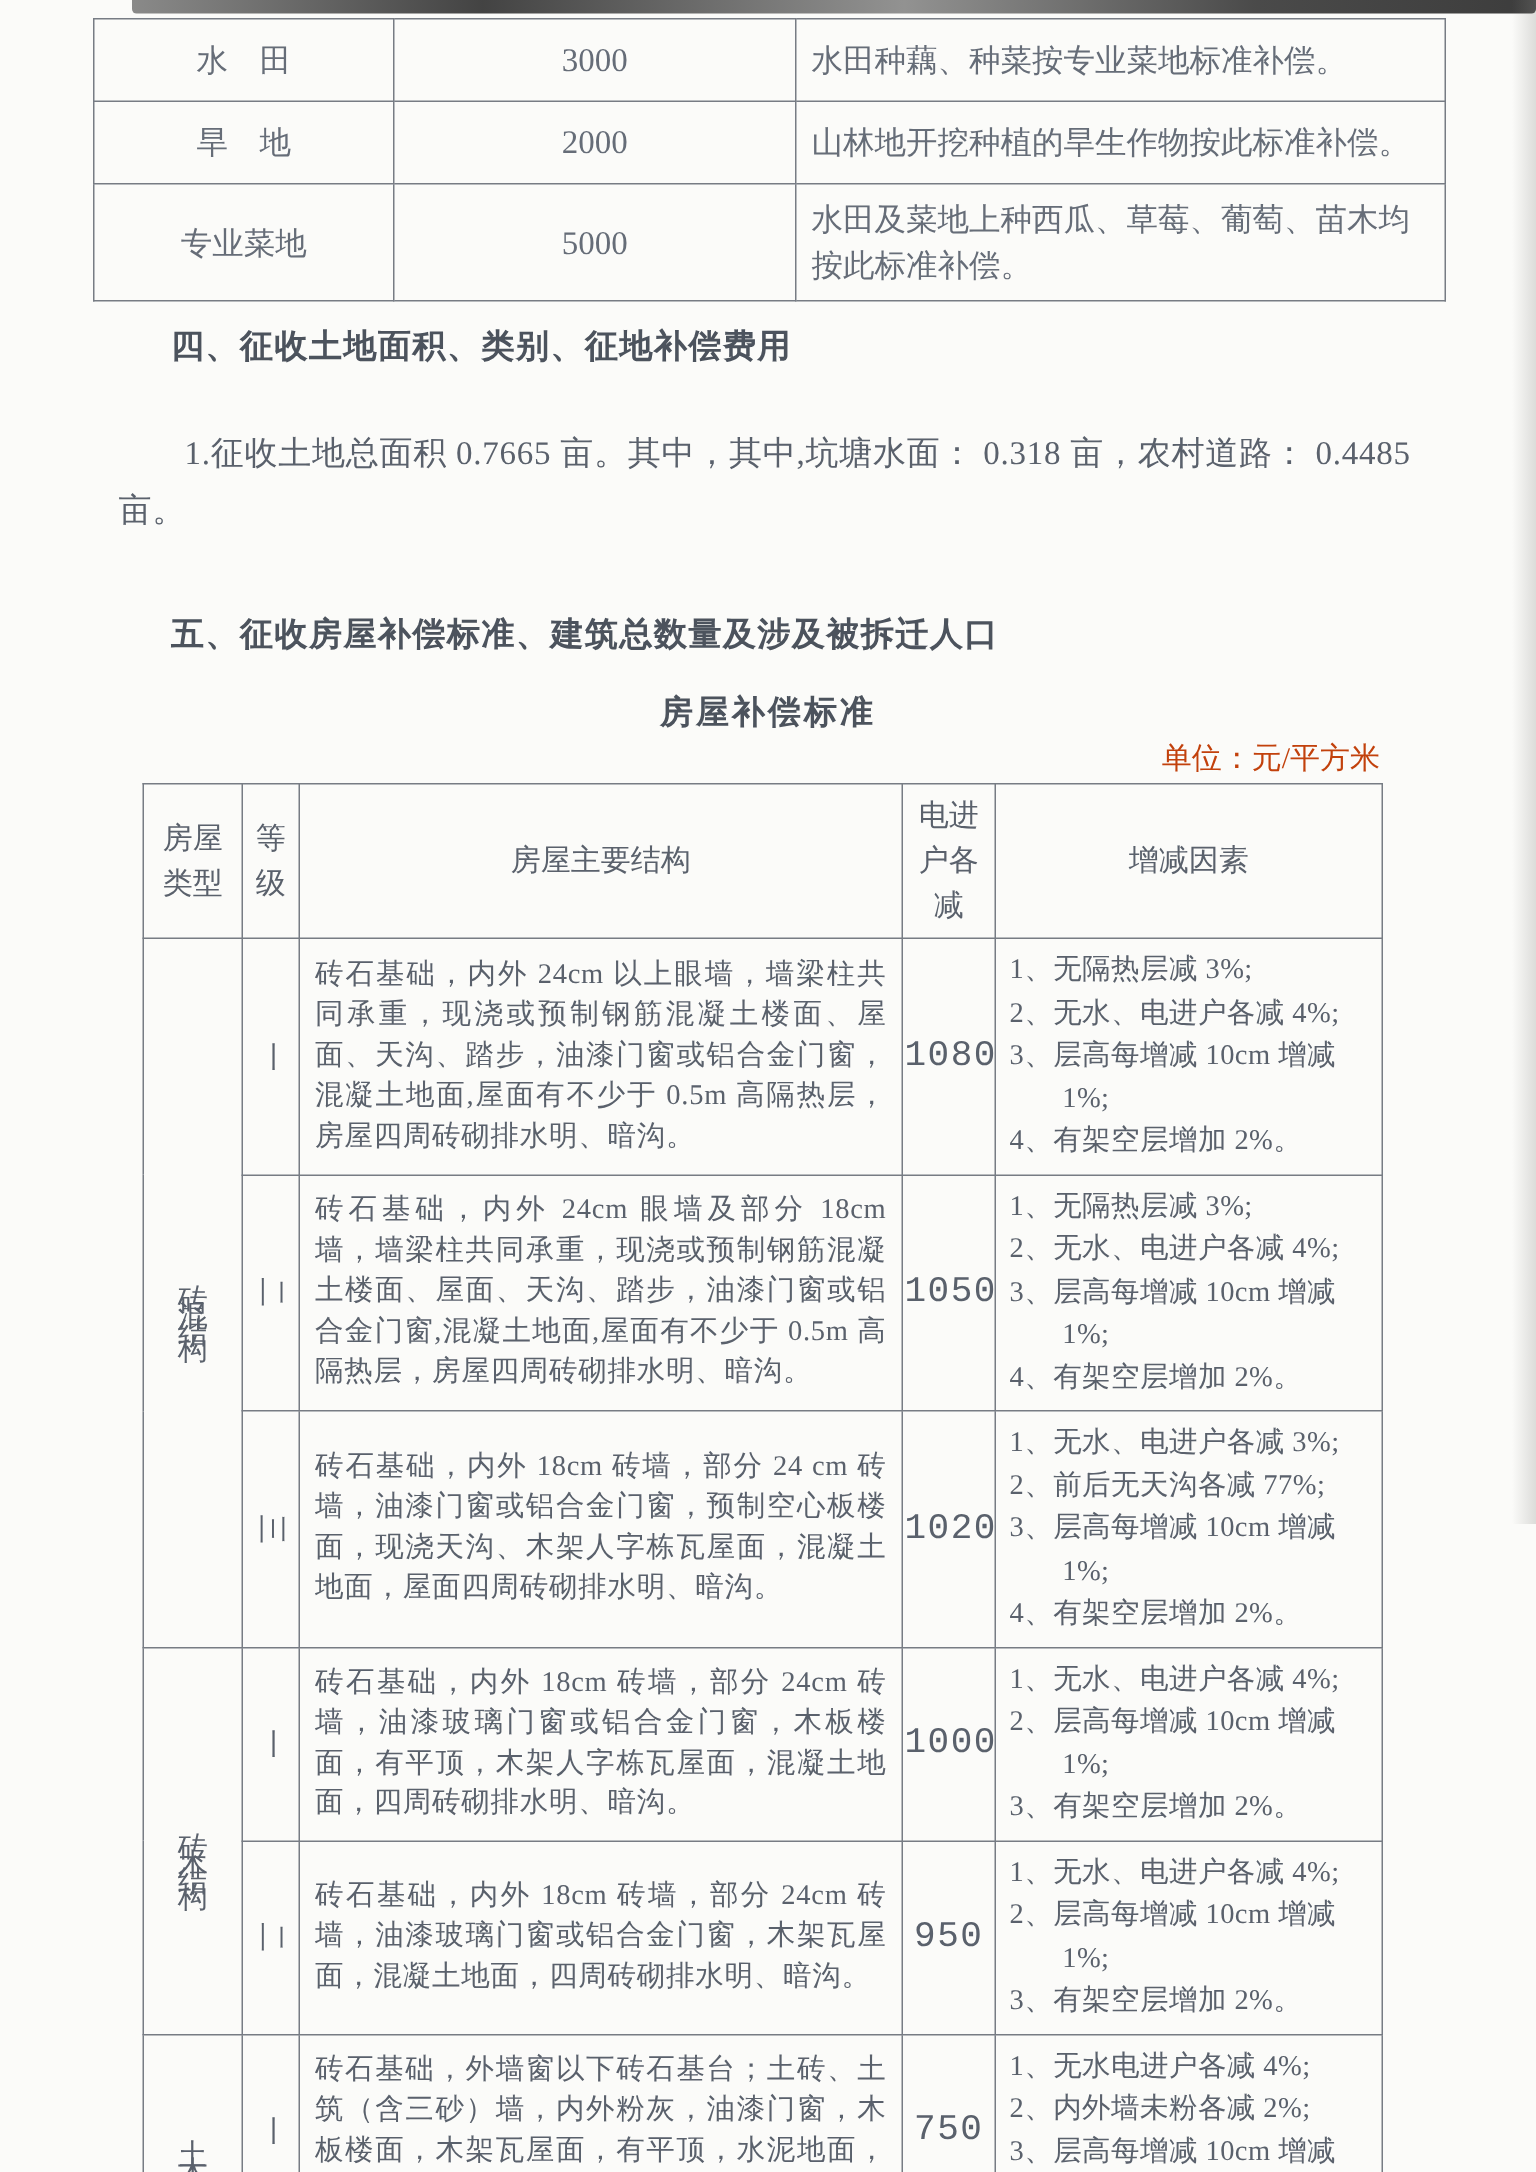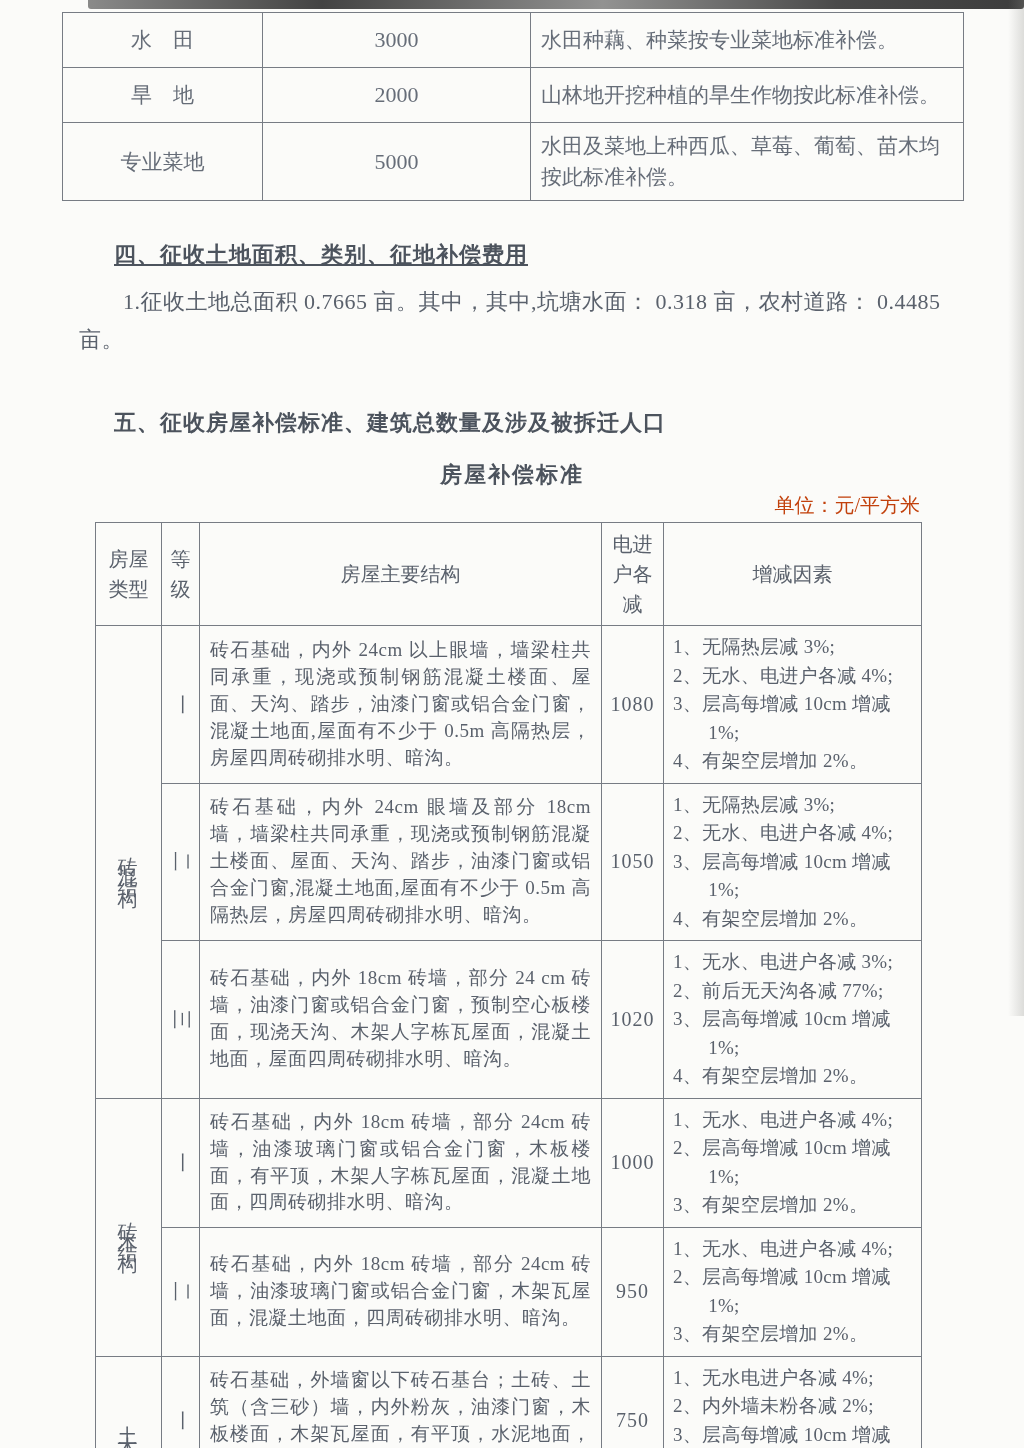--- a/index.html
+++ b/index.html
@@ -47,21 +47,21 @@
   
   .sec{position:absolute;left:64px;width:900px;font-size:22px;}
   .sec-heading{
     font-weight:600;color:#4c535d;letter-spacing:1px;
     padding-left:50px;
   }
   .sec-para{
     color:#5a616c;line-height:1.72;text-indent:2em;
     letter-spacing:.5px;margin:15px;
   }
-  #sec4-heading{top:240px;text-decoration:underline;}
+  #sec4-heading{top:216px;}
   #sec4-body{top:268px;}
   #sec5-heading{top:408px;}
   .doc-subtitle{
     position:absolute;top:460px;left:0;width:1024px;
     text-align:center;font-size:22px;font-weight:600;color:#4c535d;
     letter-spacing:2px;
   }
   .unit-label{
     position:absolute;top:492px;left:0;width:920px;
     text-align:right;font-size:20px;color:#c2410c;
@@ -85,21 +85,21 @@
     text-align:center;
     writing-mode:vertical-rl;text-orientation:upright;
     letter-spacing:.55em;font-size:20px;color:#5a616c;
   }
   .cell-grade{text-align:center;}
   .cell-grade span{display:inline-block;transform:rotate(90deg);font-size:20px;}
   .cell-struct{
     padding:7px 10px;line-height:1.42;text-align:justify;
     letter-spacing:.5px;
   }
-  .cell-std{text-align:center;font-size:20px;letter-spacing:1px;}
+  .cell-std{text-align:center;font-size:24px;letter-spacing:1px;font-family:Liberation Mono, monospace;}
   .cell-fact{padding:7px 9px;vertical-align:middle;}
   .fact-line{
     padding-left:1.85em;text-indent:-1.85em;line-height:1.5;
     letter-spacing:.3px;
   }
 </style>
 </head>
 <body>
 
 <div class="page">

